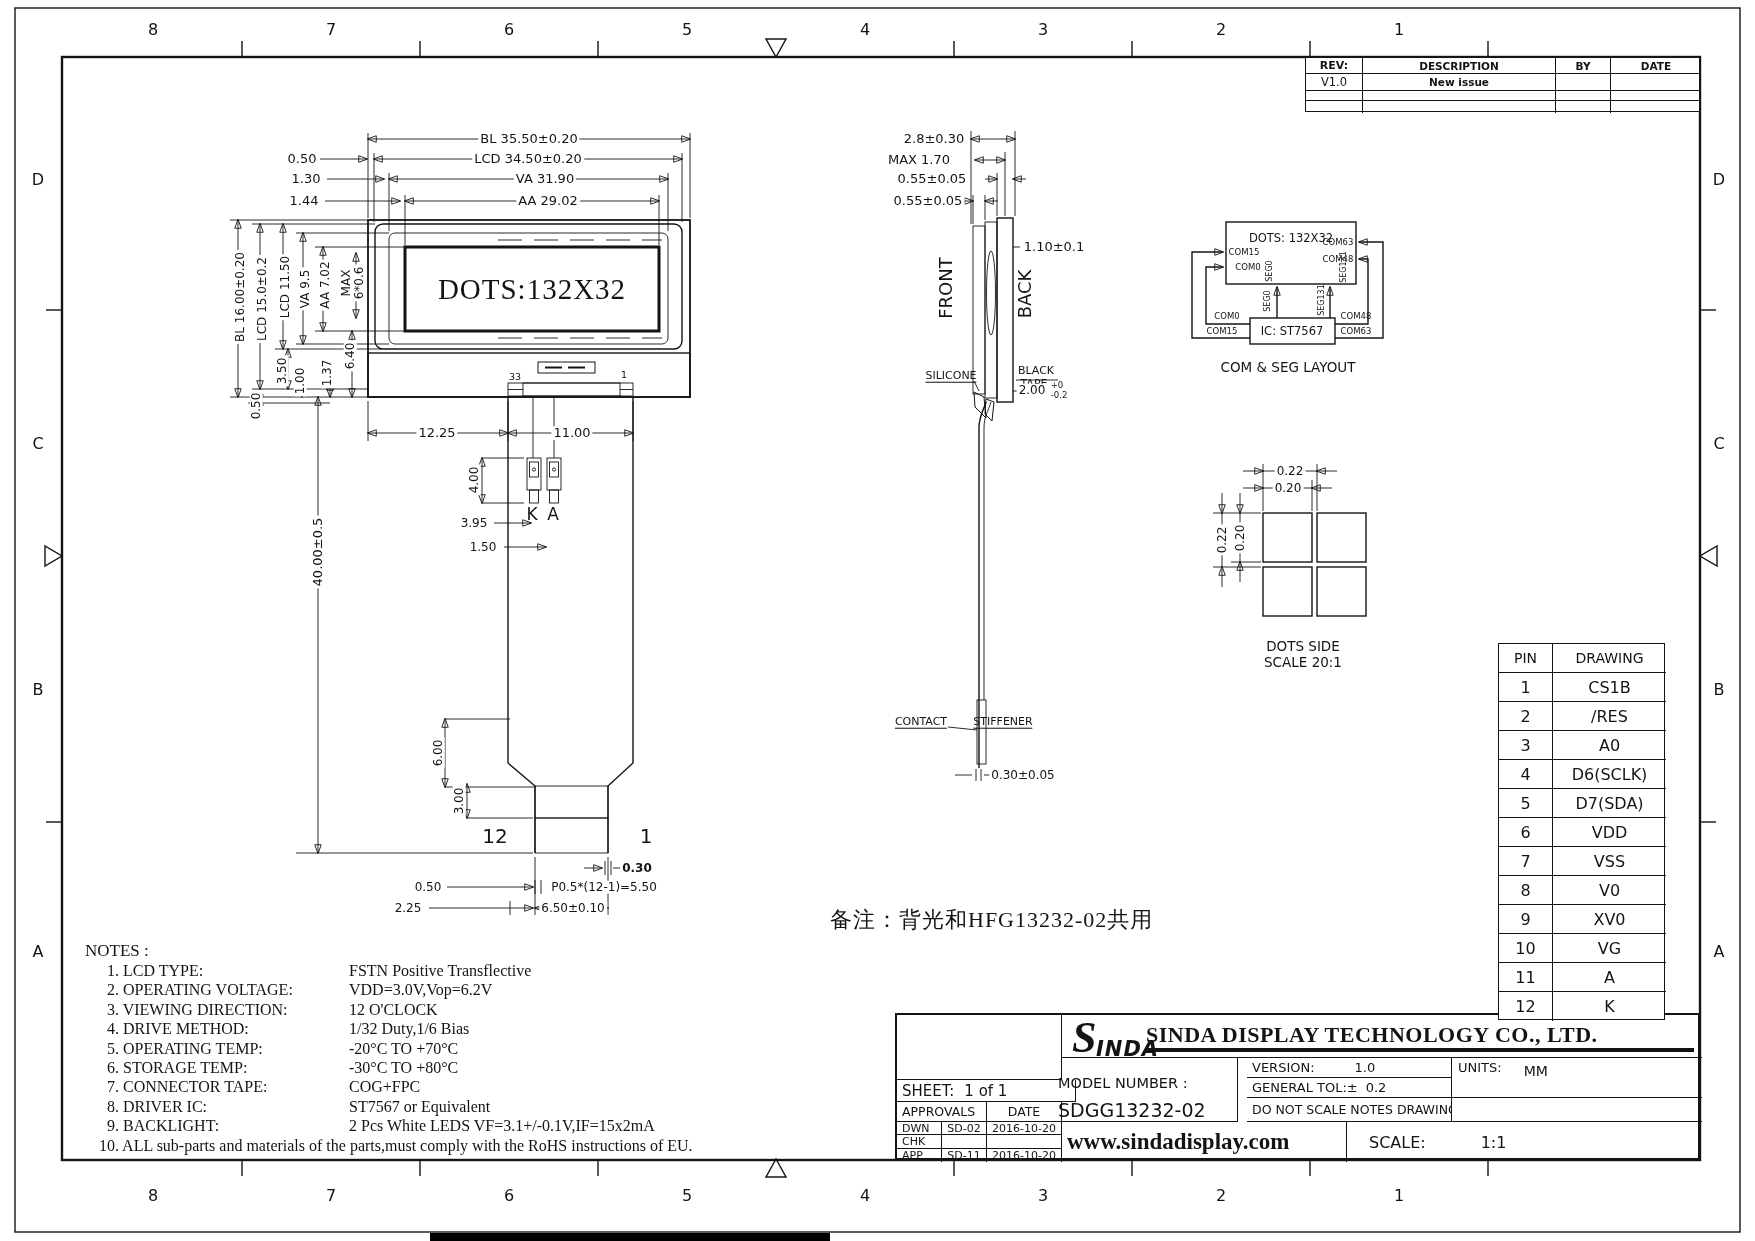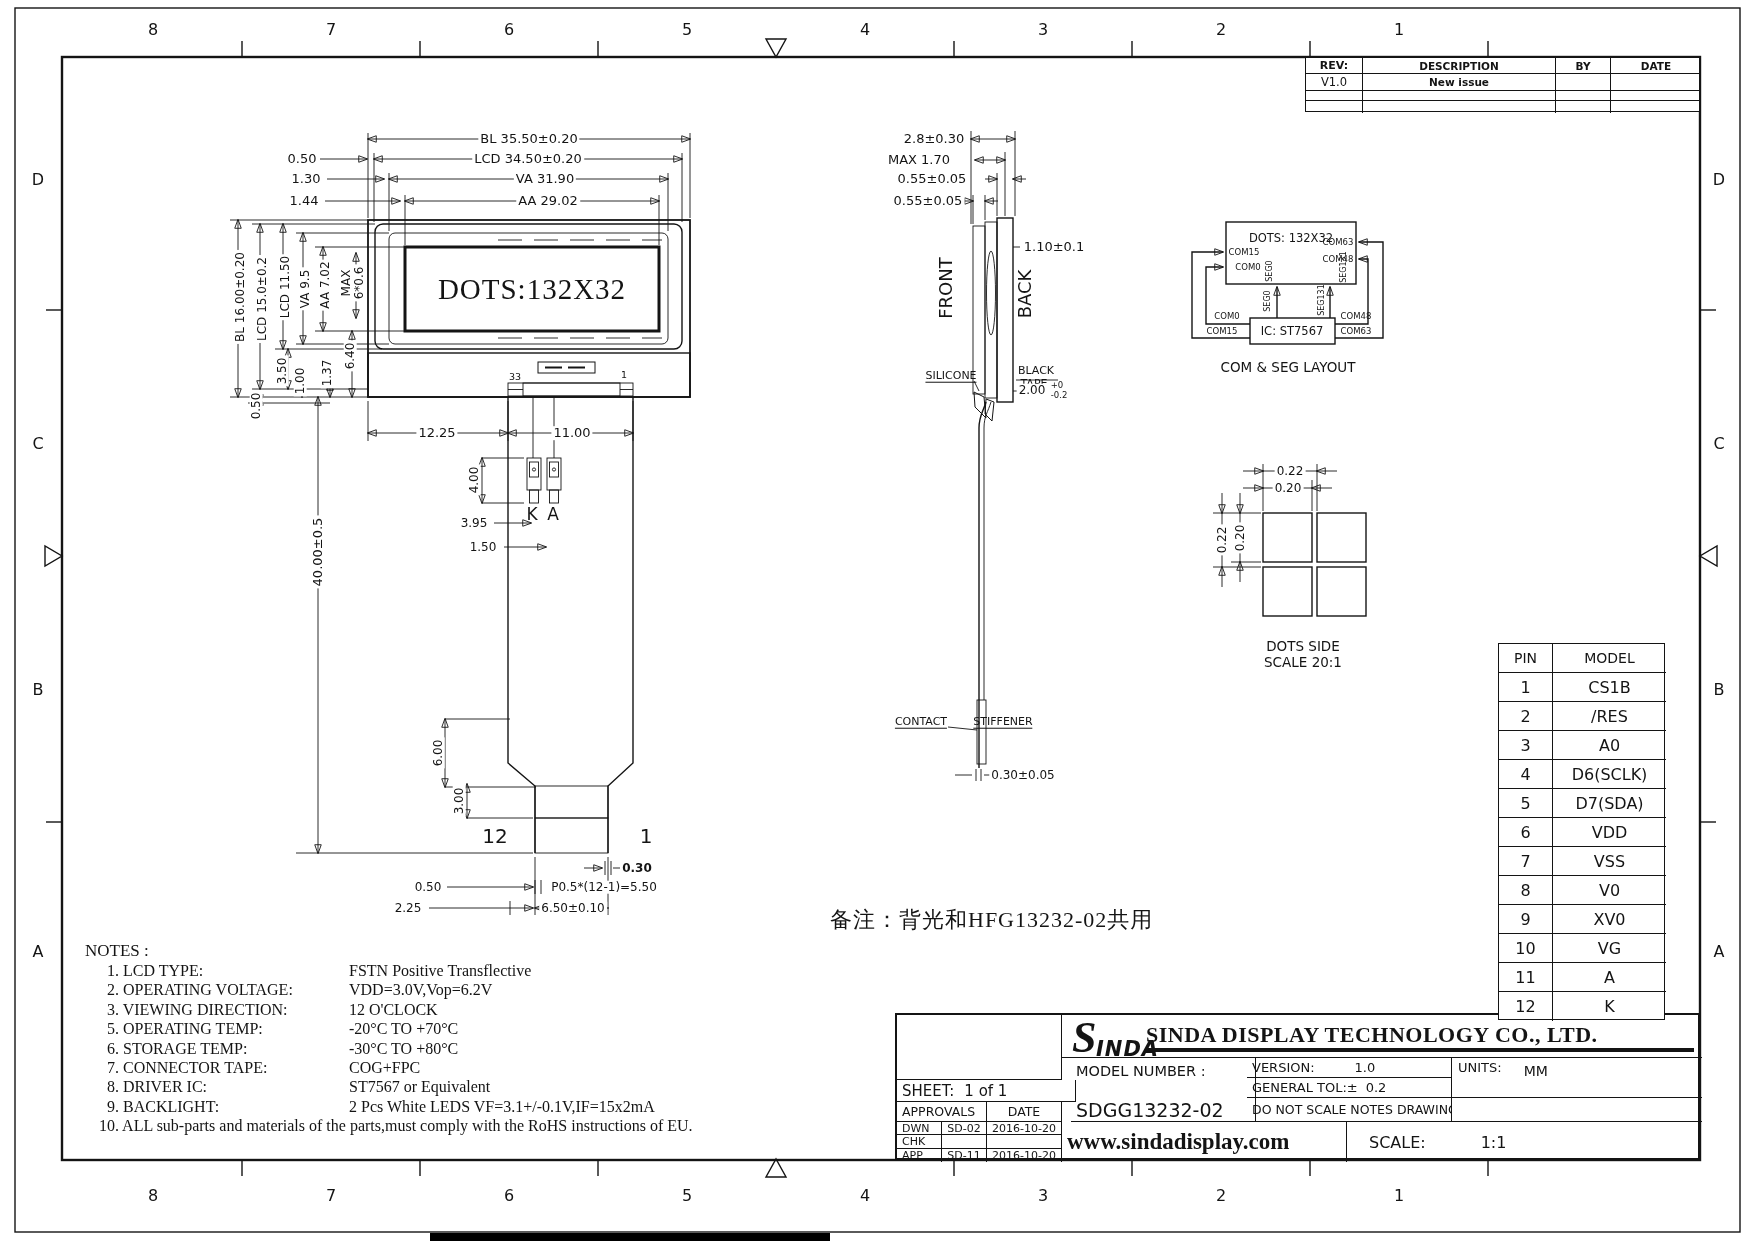--- a/index.html
+++ b/index.html
@@ -405,21 +405,21 @@
 
 <span class="lbl s12" style="left:1290px;top:471px">0.22</span>
 <span class="lbl s12" style="left:1288px;top:488px">0.20</span>
 <span class="lbl rot s12" style="left:1222px;top:540px">0.22</span>
 <span class="lbl rot s12" style="left:1240px;top:538px">0.20</span>
 <span class="lbl nb" style="left:1303px;top:646px;font-size:13.5px">DOTS SIDE</span>
 <span class="lbl nb" style="left:1303px;top:662px;font-size:13.5px">SCALE 20:1</span>
 
 <div class="grid pintable" style="left:1498px;top:643px;width:167px;height:377px">
   <div class="cell" style="left:0;top:0;width:54px;height:29px;font-size:14px">PIN</div>
-  <div class="cell last" style="left:54px;top:0;width:113px;height:29px;font-size:14px">MODEL</div>
+  <div class="cell last" style="left:54px;top:0;width:113px;height:29px;font-size:14px">DRAWING</div>
   <div class="cell" style="left:0;top:29px;width:54px;height:29px">1</div>
   <div class="cell last" style="left:54px;top:29px;width:113px;height:29px">CS1B</div>
   <div class="cell" style="left:0;top:58px;width:54px;height:29px">2</div>
   <div class="cell last" style="left:54px;top:58px;width:113px;height:29px">/RES</div>
   <div class="cell" style="left:0;top:87px;width:54px;height:29px">3</div>
   <div class="cell last" style="left:54px;top:87px;width:113px;height:29px">A0</div>
   <div class="cell" style="left:0;top:116px;width:54px;height:29px">4</div>
   <div class="cell last" style="left:54px;top:116px;width:113px;height:29px">D6(SCLK)</div>
   <div class="cell" style="left:0;top:145px;width:54px;height:29px">5</div>
   <div class="cell last" style="left:54px;top:145px;width:113px;height:29px">D7(SDA)</div>
@@ -449,20 +449,24 @@
       </div>
   <div class="nrow">
         <span class="nlab">2. OPERATING VOLTAGE:</span>
         <span class="nval">VDD=3.0V,Vop=6.2V</span>
       </div>
   <div class="nrow">
         <span class="nlab">3. VIEWING DIRECTION:</span>
         <span class="nval">12 O'CLOCK</span>
       </div>
   <div class="nrow">
+        <span class="nlab">4. DRIVE METHOD:</span>
+        <span class="nval">1/32 Duty,1/6 Bias</span>
+      </div>
+  <div class="nrow">
         <span class="nlab">5. OPERATING TEMP:</span>
         <span class="nval">-20°C TO +70°C</span>
       </div>
   <div class="nrow">
         <span class="nlab">6. STORAGE TEMP:</span>
         <span class="nval">-30°C TO +80°C</span>
       </div>
   <div class="nrow">
         <span class="nlab">7. CONNECTOR TAPE:</span>
         <span class="nval">COG+FPC</span>
@@ -492,21 +496,21 @@
   <div class="cell" style="left:45px;top:107px;width:45px;height:13.3px;font-size:11px">SD-02</div>
   <div class="cell" style="left:90px;top:107px;width:75px;height:13.3px;font-size:11px">2016-10-20</div>
   <div class="cell left" style="left:0;top:120.3px;width:45px;height:13.3px;font-size:11px">CHK</div>
   <div class="cell" style="left:45px;top:120.3px;width:45px;height:13.3px"></div>
   <div class="cell" style="left:90px;top:120.3px;width:75px;height:13.3px"></div>
   <div class="cell left bot" style="left:0;top:133.6px;width:45px;height:13.4px;font-size:11px">APP</div>
   <div class="cell bot" style="left:45px;top:133.6px;width:45px;height:13.4px;font-size:11px">SD-11</div>
   <div class="cell bot" style="left:90px;top:133.6px;width:75px;height:13.4px;font-size:11px">2016-10-20</div>
 
   <div class="cell last" style="left:165px;top:0;width:640px;height:43px"></div>
-  <div class="cell left" style="left:174px;top:43px;width:185px;height:64px;align-items:flex-start;flex-direction:column;justify-content:space-between;padding-top:5px">
+  <div class="cell left" style="left:156px;top:43px;width:185px;height:64px;align-items:flex-start;flex-direction:column;justify-content:flex-end;padding-top:5px">
     <span style="font-size:14.5px">MODEL  NUMBER  :</span>
     <span style="font-size:19px;margin-top:8px">SDGG13232-02</span>
   </div>
   <div class="cell left" style="left:350px;top:43px;width:205px;height:20px;font-size:13px">
     <span>VERSION:</span>
     <span style="margin-left:40px">1.0</span>
   </div>
   <div class="cell left" style="left:350px;top:63px;width:205px;height:20px;font-size:13px">
     <span>GENERAL  TOL:±</span>
     <span style="margin-left:8px">0.2</span>

